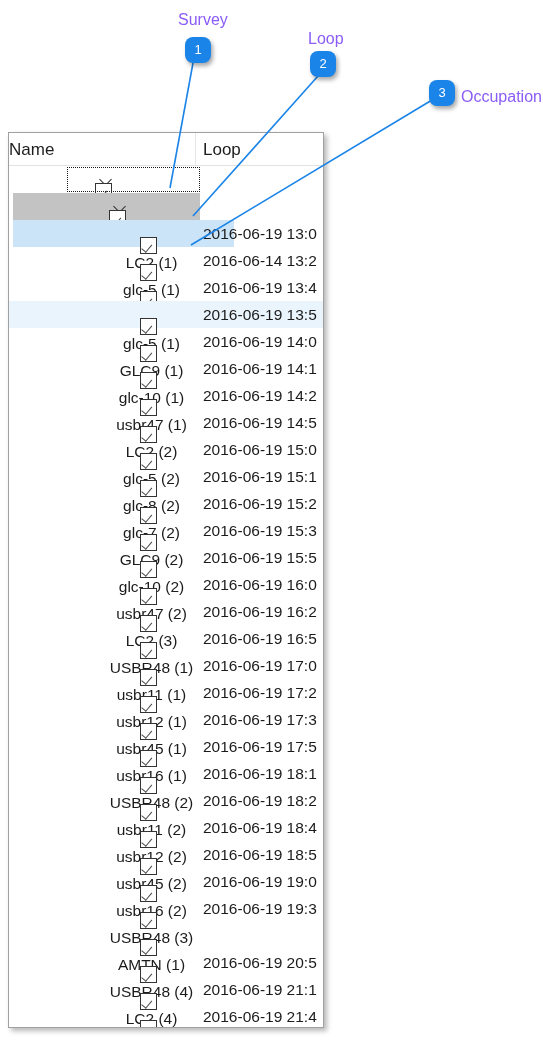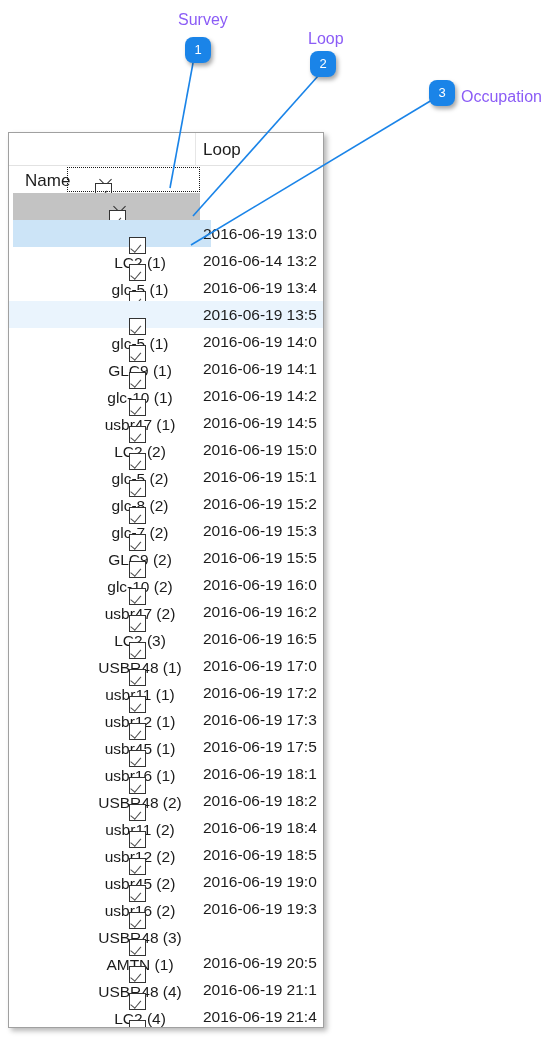--- a/index.html
+++ b/index.html
@@ -75,21 +75,21 @@
     box-sizing: border-box;
   }
   .th {
     position: absolute;
     top: 7px;
     font-size: 17px;
     color: #1d1d1d;
     font-family: "Liberation Sans", sans-serif;
     white-space: nowrap;
   }
-  .th-name { left: 16px; margin-top: 31px; }
+  .th-name { left: 0; }
   .th-date { left: 194px; }
   .th-divider {
     position: absolute;
     left: 186px;
     top: 0;
     width: 1px;
     height: 33px;
     background: #e6e6e6;
   }
 
@@ -189,21 +189,21 @@
     line-height: 27px;
     font-size: 15.5px;
     color: #1b1b1b;
     font-family: "Liberation Sans", sans-serif;
     white-space: nowrap;
   }
 
   
   .lvl0 { left: 4px; width: 187px; padding-left: 0px; }
   .lvl1 { left: 4px; width: 187px; padding-left: 28px; }
-  .lvl2 { left: 4px; width: 198px; padding-left: 56px; }
+  .lvl2 { left: 4px; width: 221px; padding-left: 56px; }
 </style>
 </head>
 <body>
 
 <div class="tree-panel">
 
   <div class="tree-header">
     <div class="th th-name">Name</div>
     <div class="th-divider"></div>
     <div class="th th-date">Loop</div>

